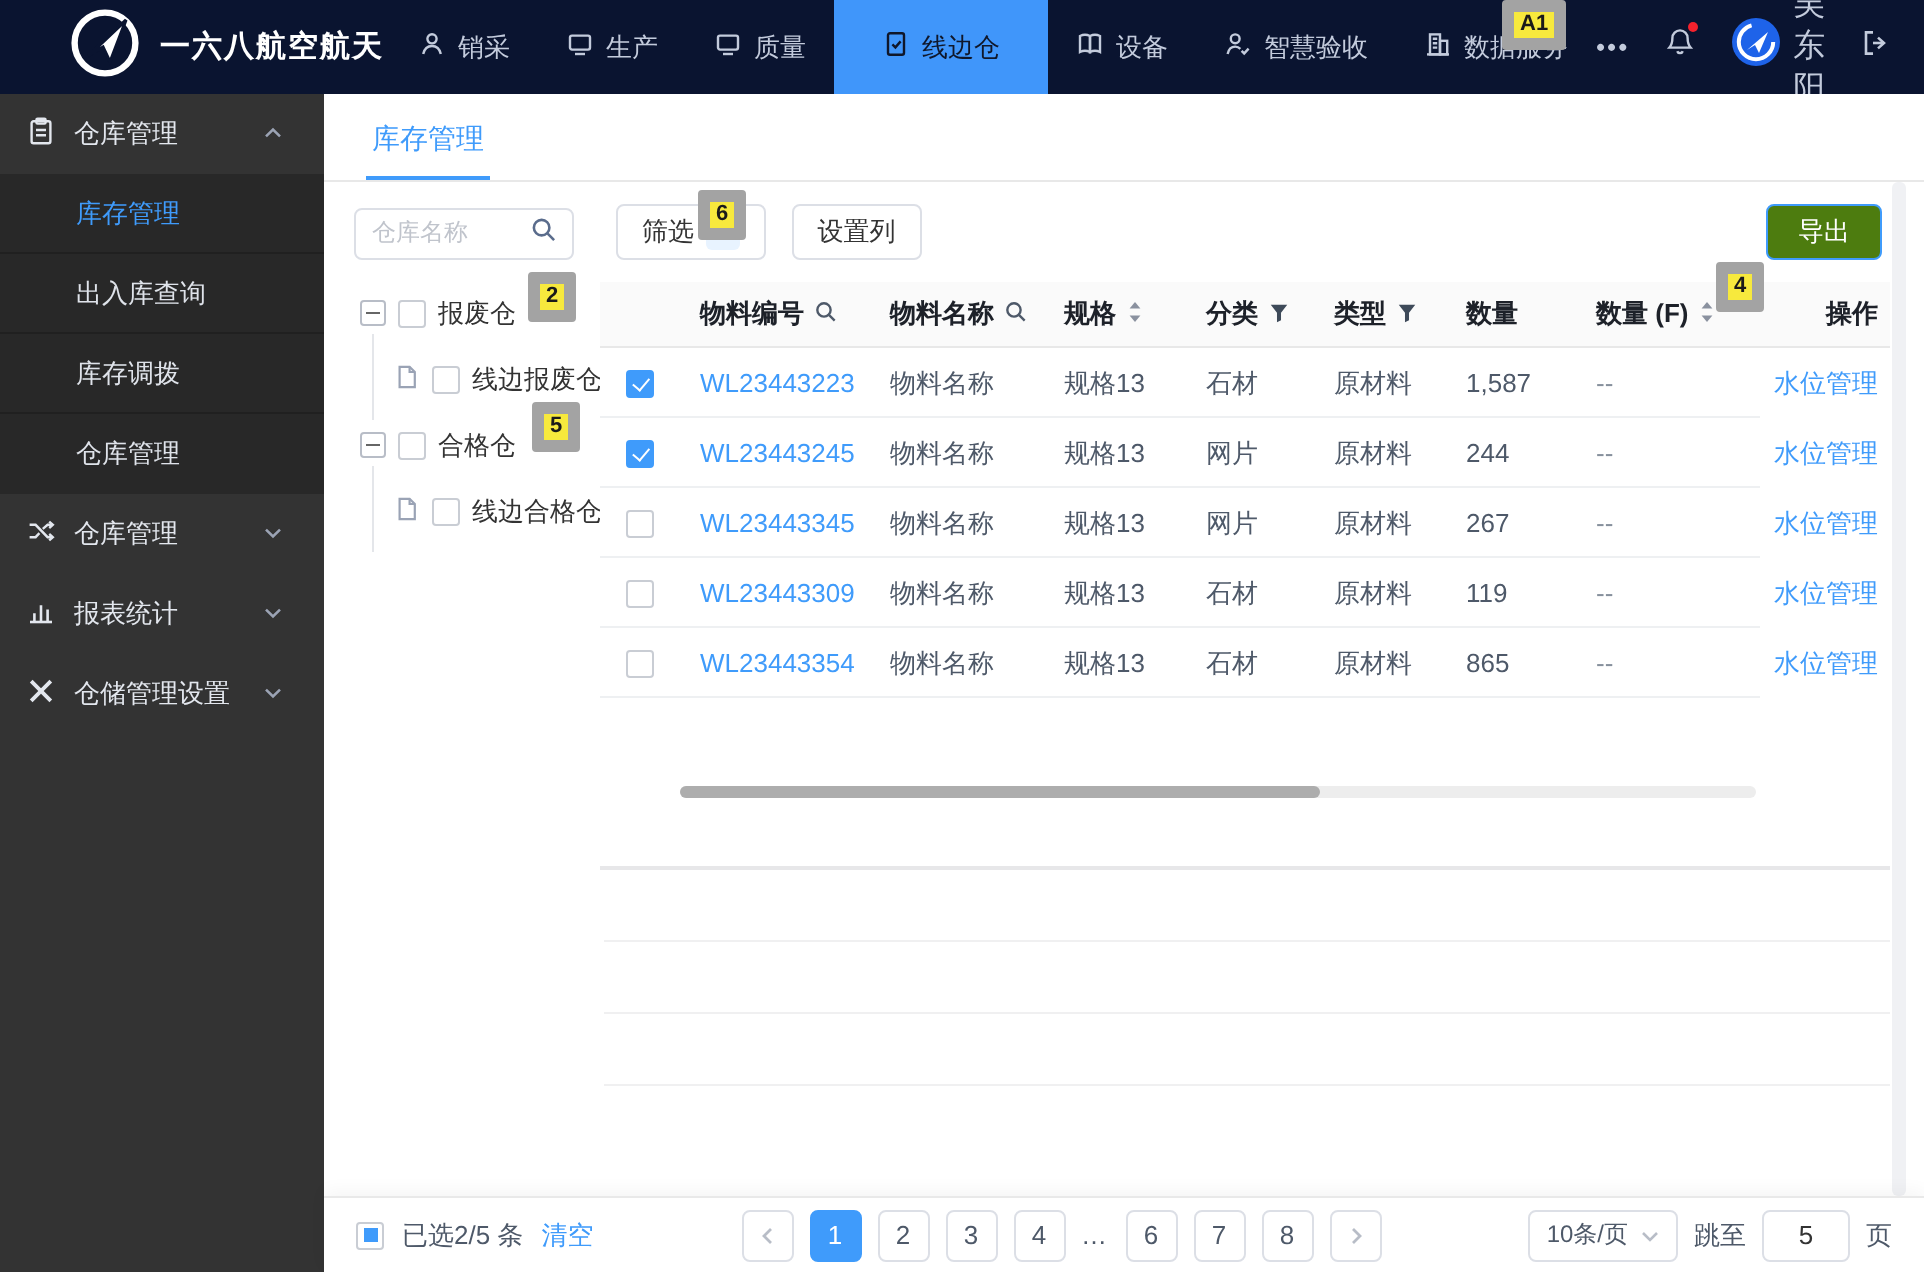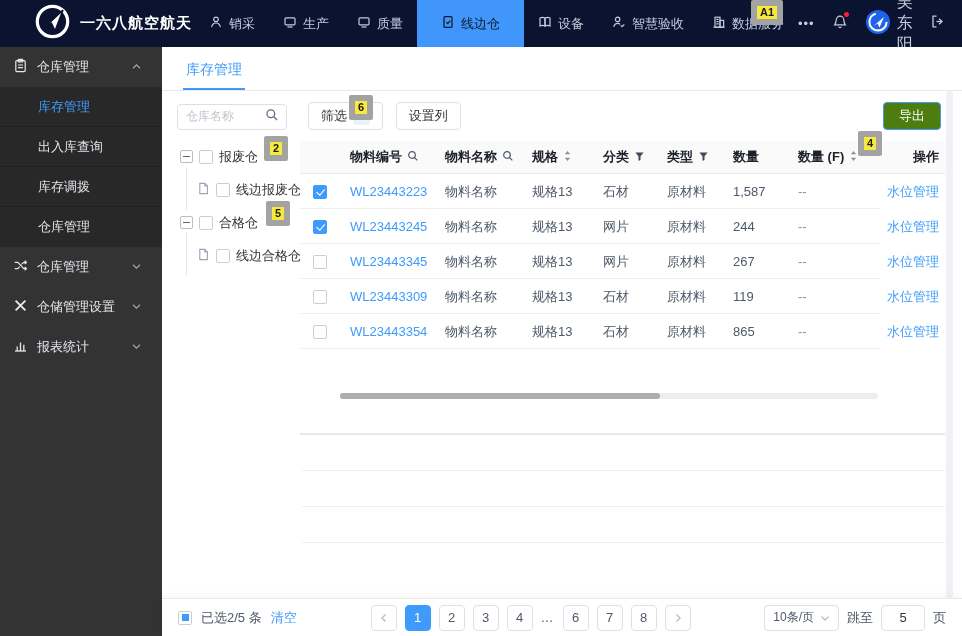--- a/index.html
+++ b/index.html
@@ -247,39 +247,39 @@
       </span>
       <span>仓库管理</span>
       <span class="side-chevron">
         <svg width="11" height="11" viewBox="0 0 11 11" fill="none" stroke="currentColor" stroke-width="1.3">
           <path d="M2 3.8 L5.5 7.2 L9 3.8"></path>
         </svg>
       </span>
     </div>
     <div class="side-row">
       <span>
-        <svg width="15" height="15" viewBox="0 0 15 15" fill="none" stroke="#e3e7ee" stroke-width="1.9">
-          <path d="M2.6 2.6l9.8 9.8M12.4 2.6l-9.8 9.8"></path>
-        </svg>
-      </span>
-      <span>仓储管理设置</span>
+        <svg width="15" height="15" viewBox="0 0 15 15" fill="none" stroke="#e3e7ee" stroke-width="1.3">
+          <path d="M2 13h11"></path>
+            <path d="M4.2 13V8.6M7.5 13V4.6M10.8 13V6.8"></path>
+        </svg>
+      </span>
+      <span>报表统计</span>
       <span class="side-chevron">
         <svg width="11" height="11" viewBox="0 0 11 11" fill="none" stroke="currentColor" stroke-width="1.3">
           <path d="M2 3.8 L5.5 7.2 L9 3.8"></path>
         </svg>
       </span>
     </div>
     <div class="side-row">
       <span>
-        <svg width="15" height="15" viewBox="0 0 15 15" fill="none" stroke="#e3e7ee" stroke-width="1.3">
-          <path d="M2 13h11"></path>
-            <path d="M4.2 13V8.6M7.5 13V4.6M10.8 13V6.8"></path>
-        </svg>
-      </span>
-      <span>报表统计</span>
+        <svg width="15" height="15" viewBox="0 0 15 15" fill="none" stroke="#e3e7ee" stroke-width="1.9">
+          <path d="M2.6 2.6l9.8 9.8M12.4 2.6l-9.8 9.8"></path>
+        </svg>
+      </span>
+      <span>仓储管理设置</span>
       <span class="side-chevron">
         <svg width="11" height="11" viewBox="0 0 11 11" fill="none" stroke="currentColor" stroke-width="1.3">
           <path d="M2 3.8 L5.5 7.2 L9 3.8"></path>
         </svg>
       </span>
     </div>
   </aside>
 
   <main class="content">
     <div class="tabbar">

